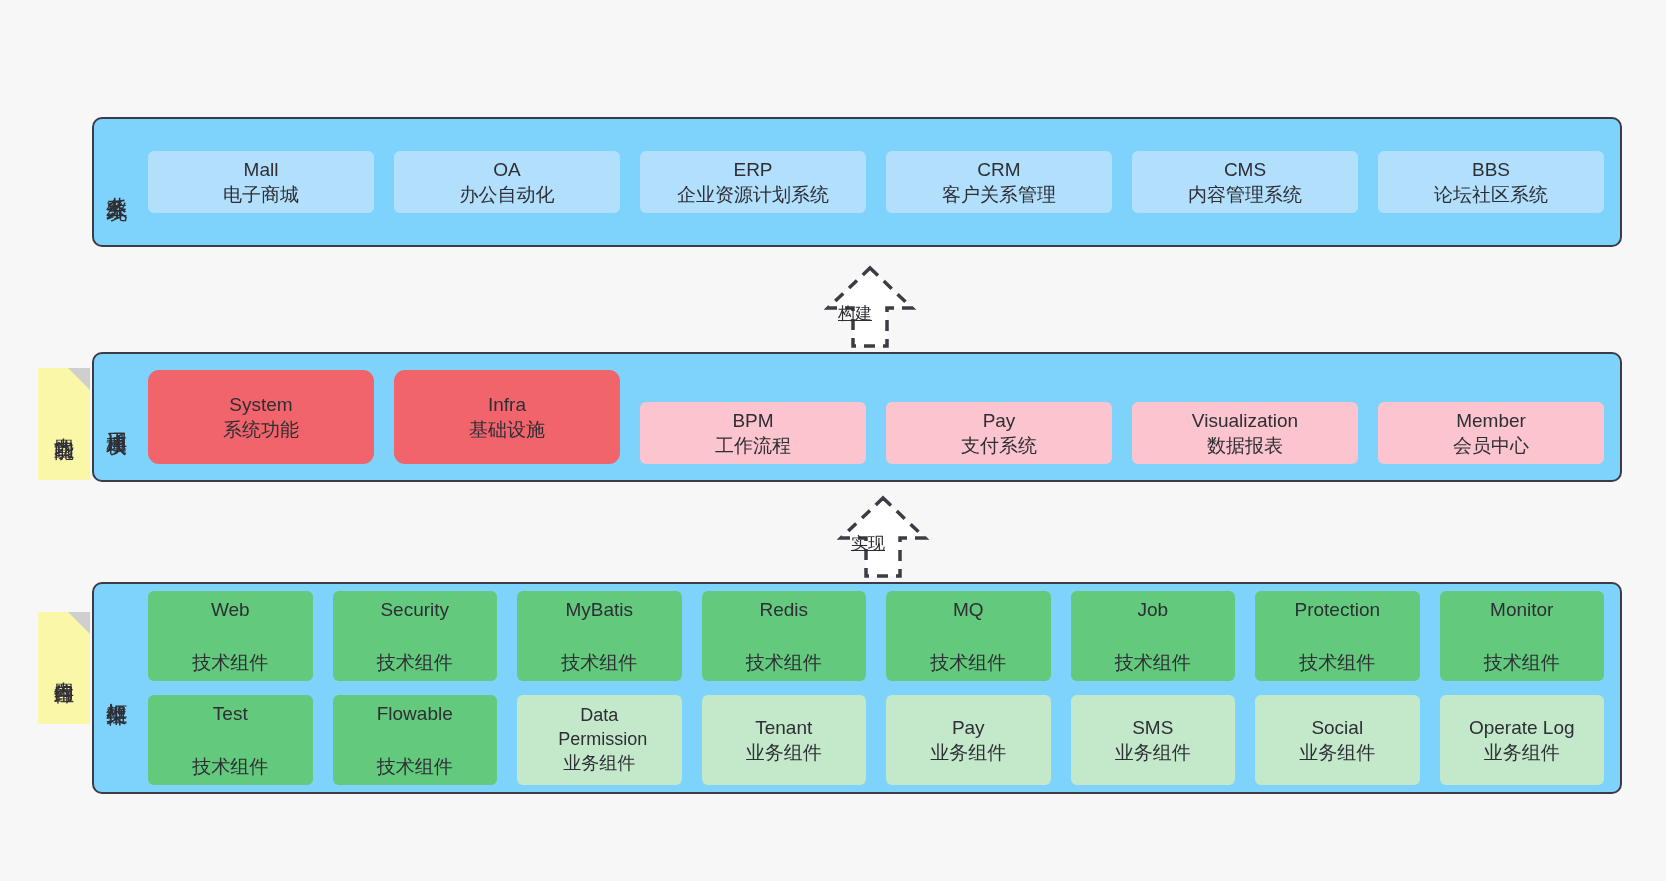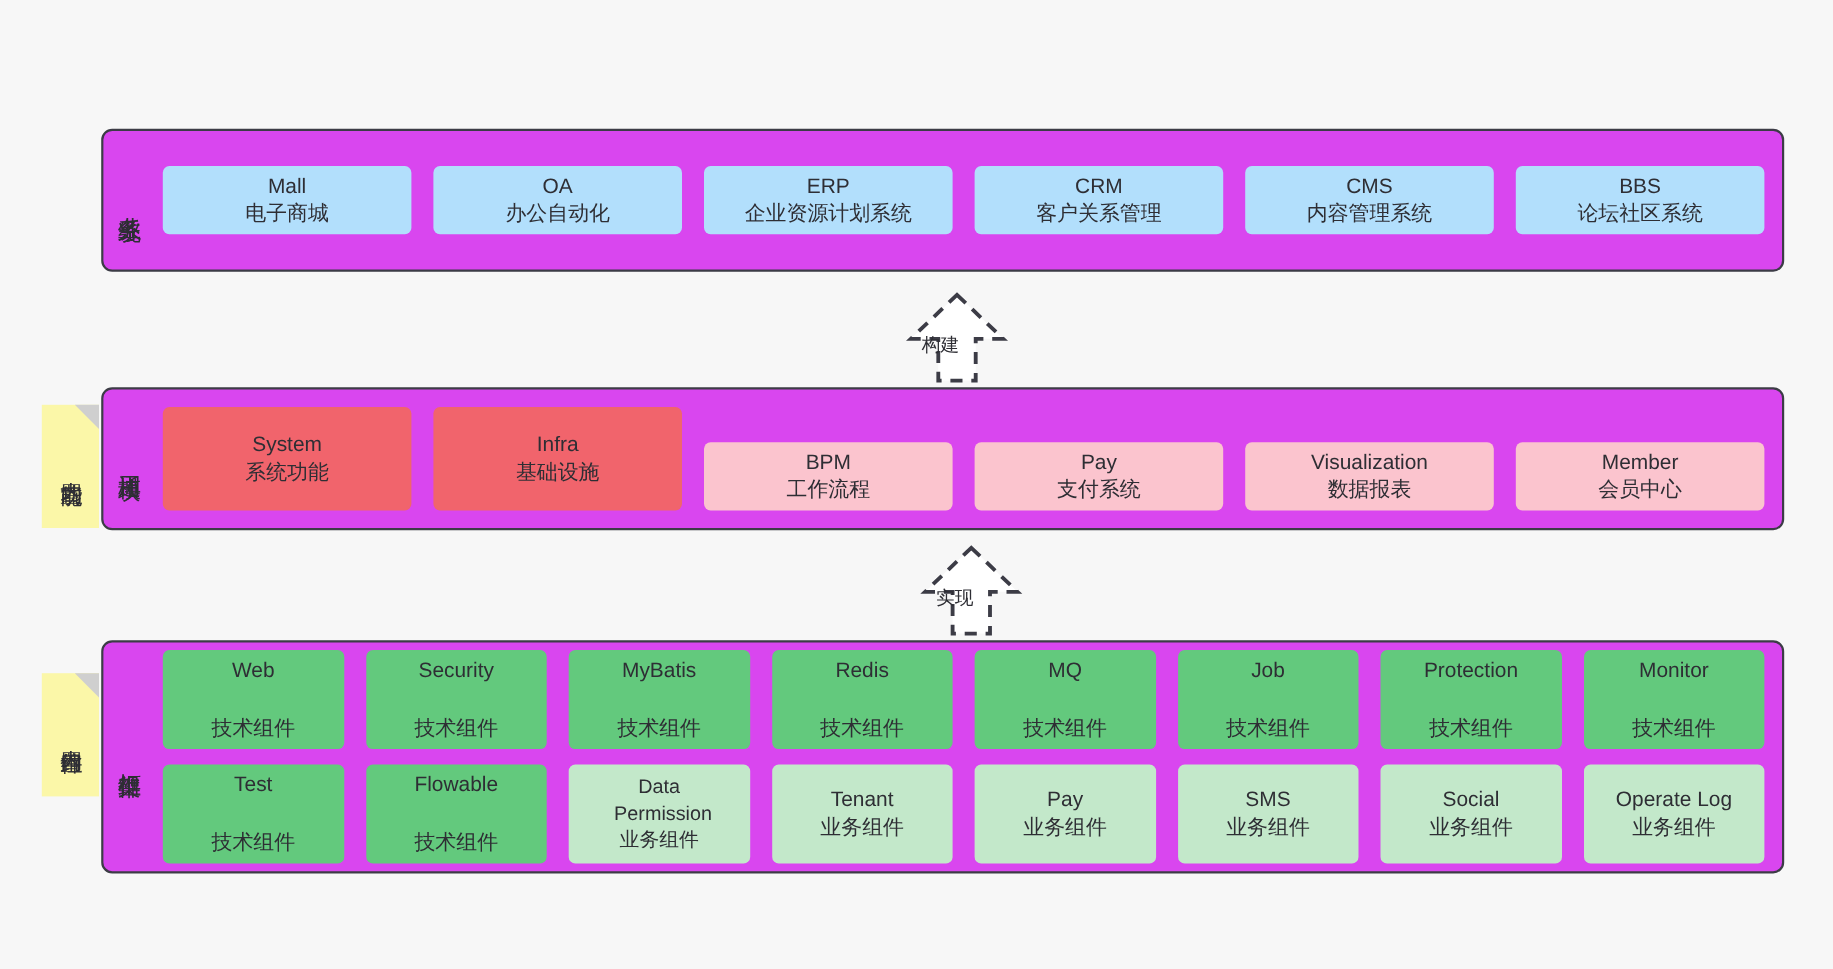--- a/index.html
+++ b/index.html
@@ -12,21 +12,21 @@
     height: 881px;
     position: relative;
     overflow: hidden;
     font-family: "Liberation Sans", "DejaVu Sans", sans-serif;
     color: #333333;
   }
 
   
   .panel {
     position: absolute;
-    background: #d946ef;
+    background: #7dd3fc;
     border: 2px solid #3c3c46;
     border-radius: 10px;
     box-sizing: border-box;
     display: flex;
     align-items: stretch;
   }
   .panel-label {
     flex: 0 0 auto;
     width: 46px;
     display: flex;
@@ -66,21 +66,21 @@
     color: #2e2e34;
     box-sizing: border-box;
     padding: 6px 4px;
     user-select: none;
   }
   .cell .t1 { display: block; }
   .cell .t2 { display: block; }
 
   
   .c-blue        { background: #b2dffc; }
-  .c-red         { background: #f1646c; }
+  .c-red         { background: #f1646c; border-radius: 11px; }
   .c-pink        { background: #fbc4ce; margin-top: 32px; }
   .c-green       { background: #63c97d; gap: 28px; }
   .c-lightgreen  { background: #c3e8ca; }
 
   
   .note {
     position: absolute;
     background: #fbf7a8;
     box-sizing: border-box;
     display: flex;
@@ -108,20 +108,21 @@
   .arrow-wrap {
     position: absolute;
     user-select: none;
   }
   .arrow-label {
     position: absolute;
     font-size: 17px;
     color: #2e2e34;
     background: transparent;
     white-space: nowrap;
+    text-decoration: underline;
   }
 </style>
 </head>
 <body>
 
 <div class="panel" style="left:92px; top:117px; width:1530px; height:130px;">
   <div class="panel-label">业务系统</div>
   <div class="panel-body">
     <div class="row">
       <div class="cell c-blue">

